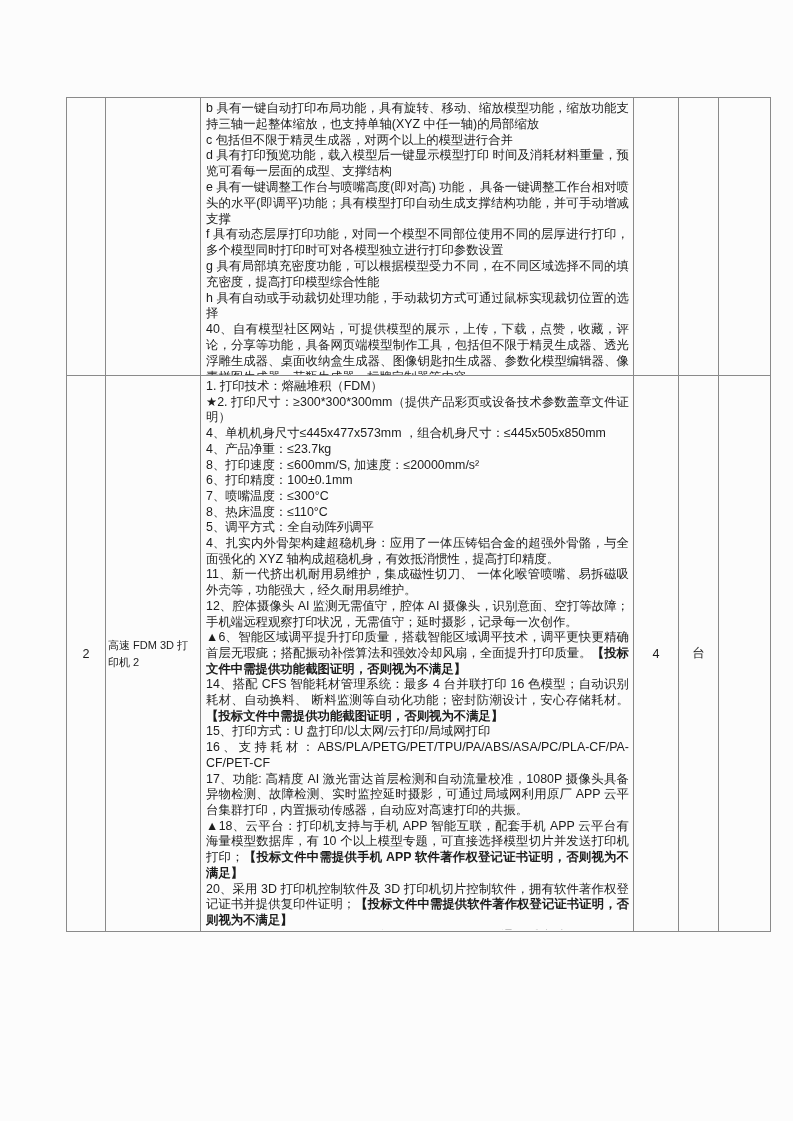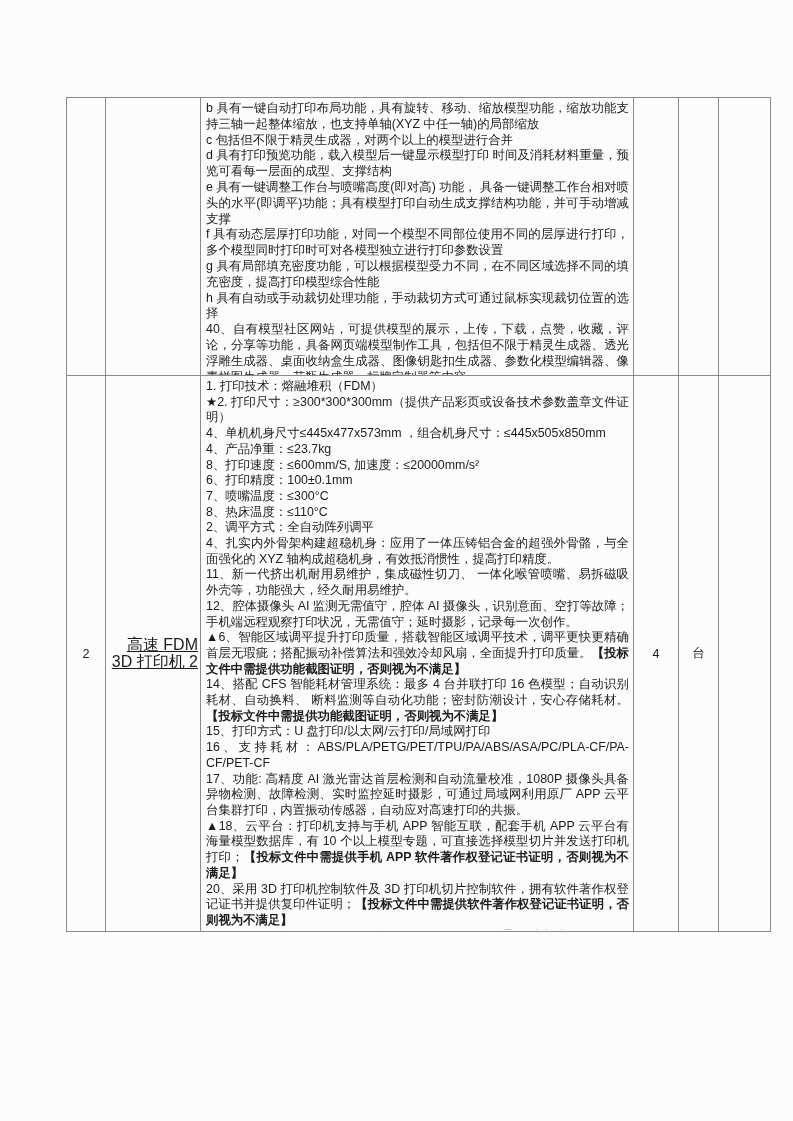--- a/index.html
+++ b/index.html
@@ -44,23 +44,22 @@
   .row-2 .spec-content{max-height:551px;line-height:15.7px;}
   .spec-item{margin:0;}
   .spec-item b{font-weight:700;}
   .center-cell{
     text-align:center;
     font-size:12.6px;
   }
   .name-content{
     padding:0 2px;
     line-height:16.5px;
-    text-align:right;
-    font-size:16px;
-    text-decoration:underline;
+    text-align:left;
+    font-size:11px;
   }
 </style>
 </head>
 <body>
 
 <table class="spec-table">
   <colgroup>
     <col style="width:39px">
     <col style="width:95px">
     <col style="width:433px">
@@ -96,21 +95,21 @@
       <td class="spec-cell">
         <div class="spec-content">
             <p class="spec-item"><span>1. 打印技术：熔融堆积（FDM）</span></p>
             <p class="spec-item"><span>★2. 打印尺寸：≥300*300*300mm（提供产品彩页或设备技术参数盖章文件证明）</span></p>
             <p class="spec-item"><span>4、单机机身尺寸≤445x477x573mm ，组合机身尺寸：≤445x505x850mm</span></p>
             <p class="spec-item"><span>4、产品净重：≤23.7kg</span></p>
             <p class="spec-item"><span>8、打印速度：≤600mm/S, 加速度：≤20000mm/s²</span></p>
             <p class="spec-item"><span>6、打印精度：100±0.1mm</span></p>
             <p class="spec-item"><span>7、喷嘴温度：≤300°C</span></p>
             <p class="spec-item"><span>8、热床温度：≤110°C</span></p>
-            <p class="spec-item"><span>2、调平方式：全自动阵列调平</span></p>
+            <p class="spec-item"><span>5、调平方式：全自动阵列调平</span></p>
             <p class="spec-item"><span>4、扎实内外骨架构建超稳机身：应用了一体压铸铝合金的超强外骨骼，与全面强化的 XYZ 轴构成超稳机身，有效抵消惯性，提高打印精度。</span></p>
             <p class="spec-item"><span>11、新一代挤出机耐用易维护，集成磁性切刀、 一体化喉管喷嘴、易拆磁吸外壳等，功能强大，经久耐用易维护。</span></p>
             <p class="spec-item"><span>12、腔体摄像头 AI 监测无需值守，腔体 AI 摄像头，识别意面、空打等故障；手机端远程观察打印状况，无需值守；延时摄影，记录每一次创作。</span></p>
             <p class="spec-item"><span>▲6、智能区域调平提升打印质量，搭载智能区域调平技术，调平更快更精确首层无瑕疵；搭配振动补偿算法和强效冷却风扇，全面提升打印质量。</span><b>【投标文件中需提供功能截图证明，否则视为不满足】</b></p>
             <p class="spec-item"><span>14、搭配 CFS 智能耗材管理系统：最多 4 台并联打印 16 色模型；自动识别耗材、自动换料、 断料监测等自动化功能；密封防潮设计，安心存储耗材。</span><b>【投标文件中需提供功能截图证明，否则视为不满足】</b></p>
             <p class="spec-item"><span>15、打印方式：U 盘打印/以太网/云打印/局域网打印</span></p>
             <p class="spec-item"><span>16、支持耗材：ABS/PLA/PETG/PET/TPU/PA/ABS/ASA/PC/PLA-CF/PA-CF/PET-CF</span></p>
             <p class="spec-item"><span>17、功能: 高精度 AI 激光雷达首层检测和自动流量校准，1080P 摄像头具备异物检测、故障检测、实时监控延时摄影，可通过局域网利用原厂 APP 云平台集群打印，内置振动传感器，自动应对高速打印的共振。</span></p>
             <p class="spec-item"><span>▲18、云平台：打印机支持与手机 APP 智能互联，配套手机 APP 云平台有海量模型数据库，有 10 个以上模型专题，可直接选择模型切片并发送打印机打印；</span><b>【投标文件中需提供手机 APP 软件著作权登记证书证明，否则视为不满足】</b></p>
             <p class="spec-item"><span>20、采用 3D 打印机控制软件及 3D 打印机切片控制软件，拥有软件著作权登记证书并提供复印件证明；</span><b>【投标文件中需提供软件著作权登记证书证明，否则视为不满足】</b></p>

